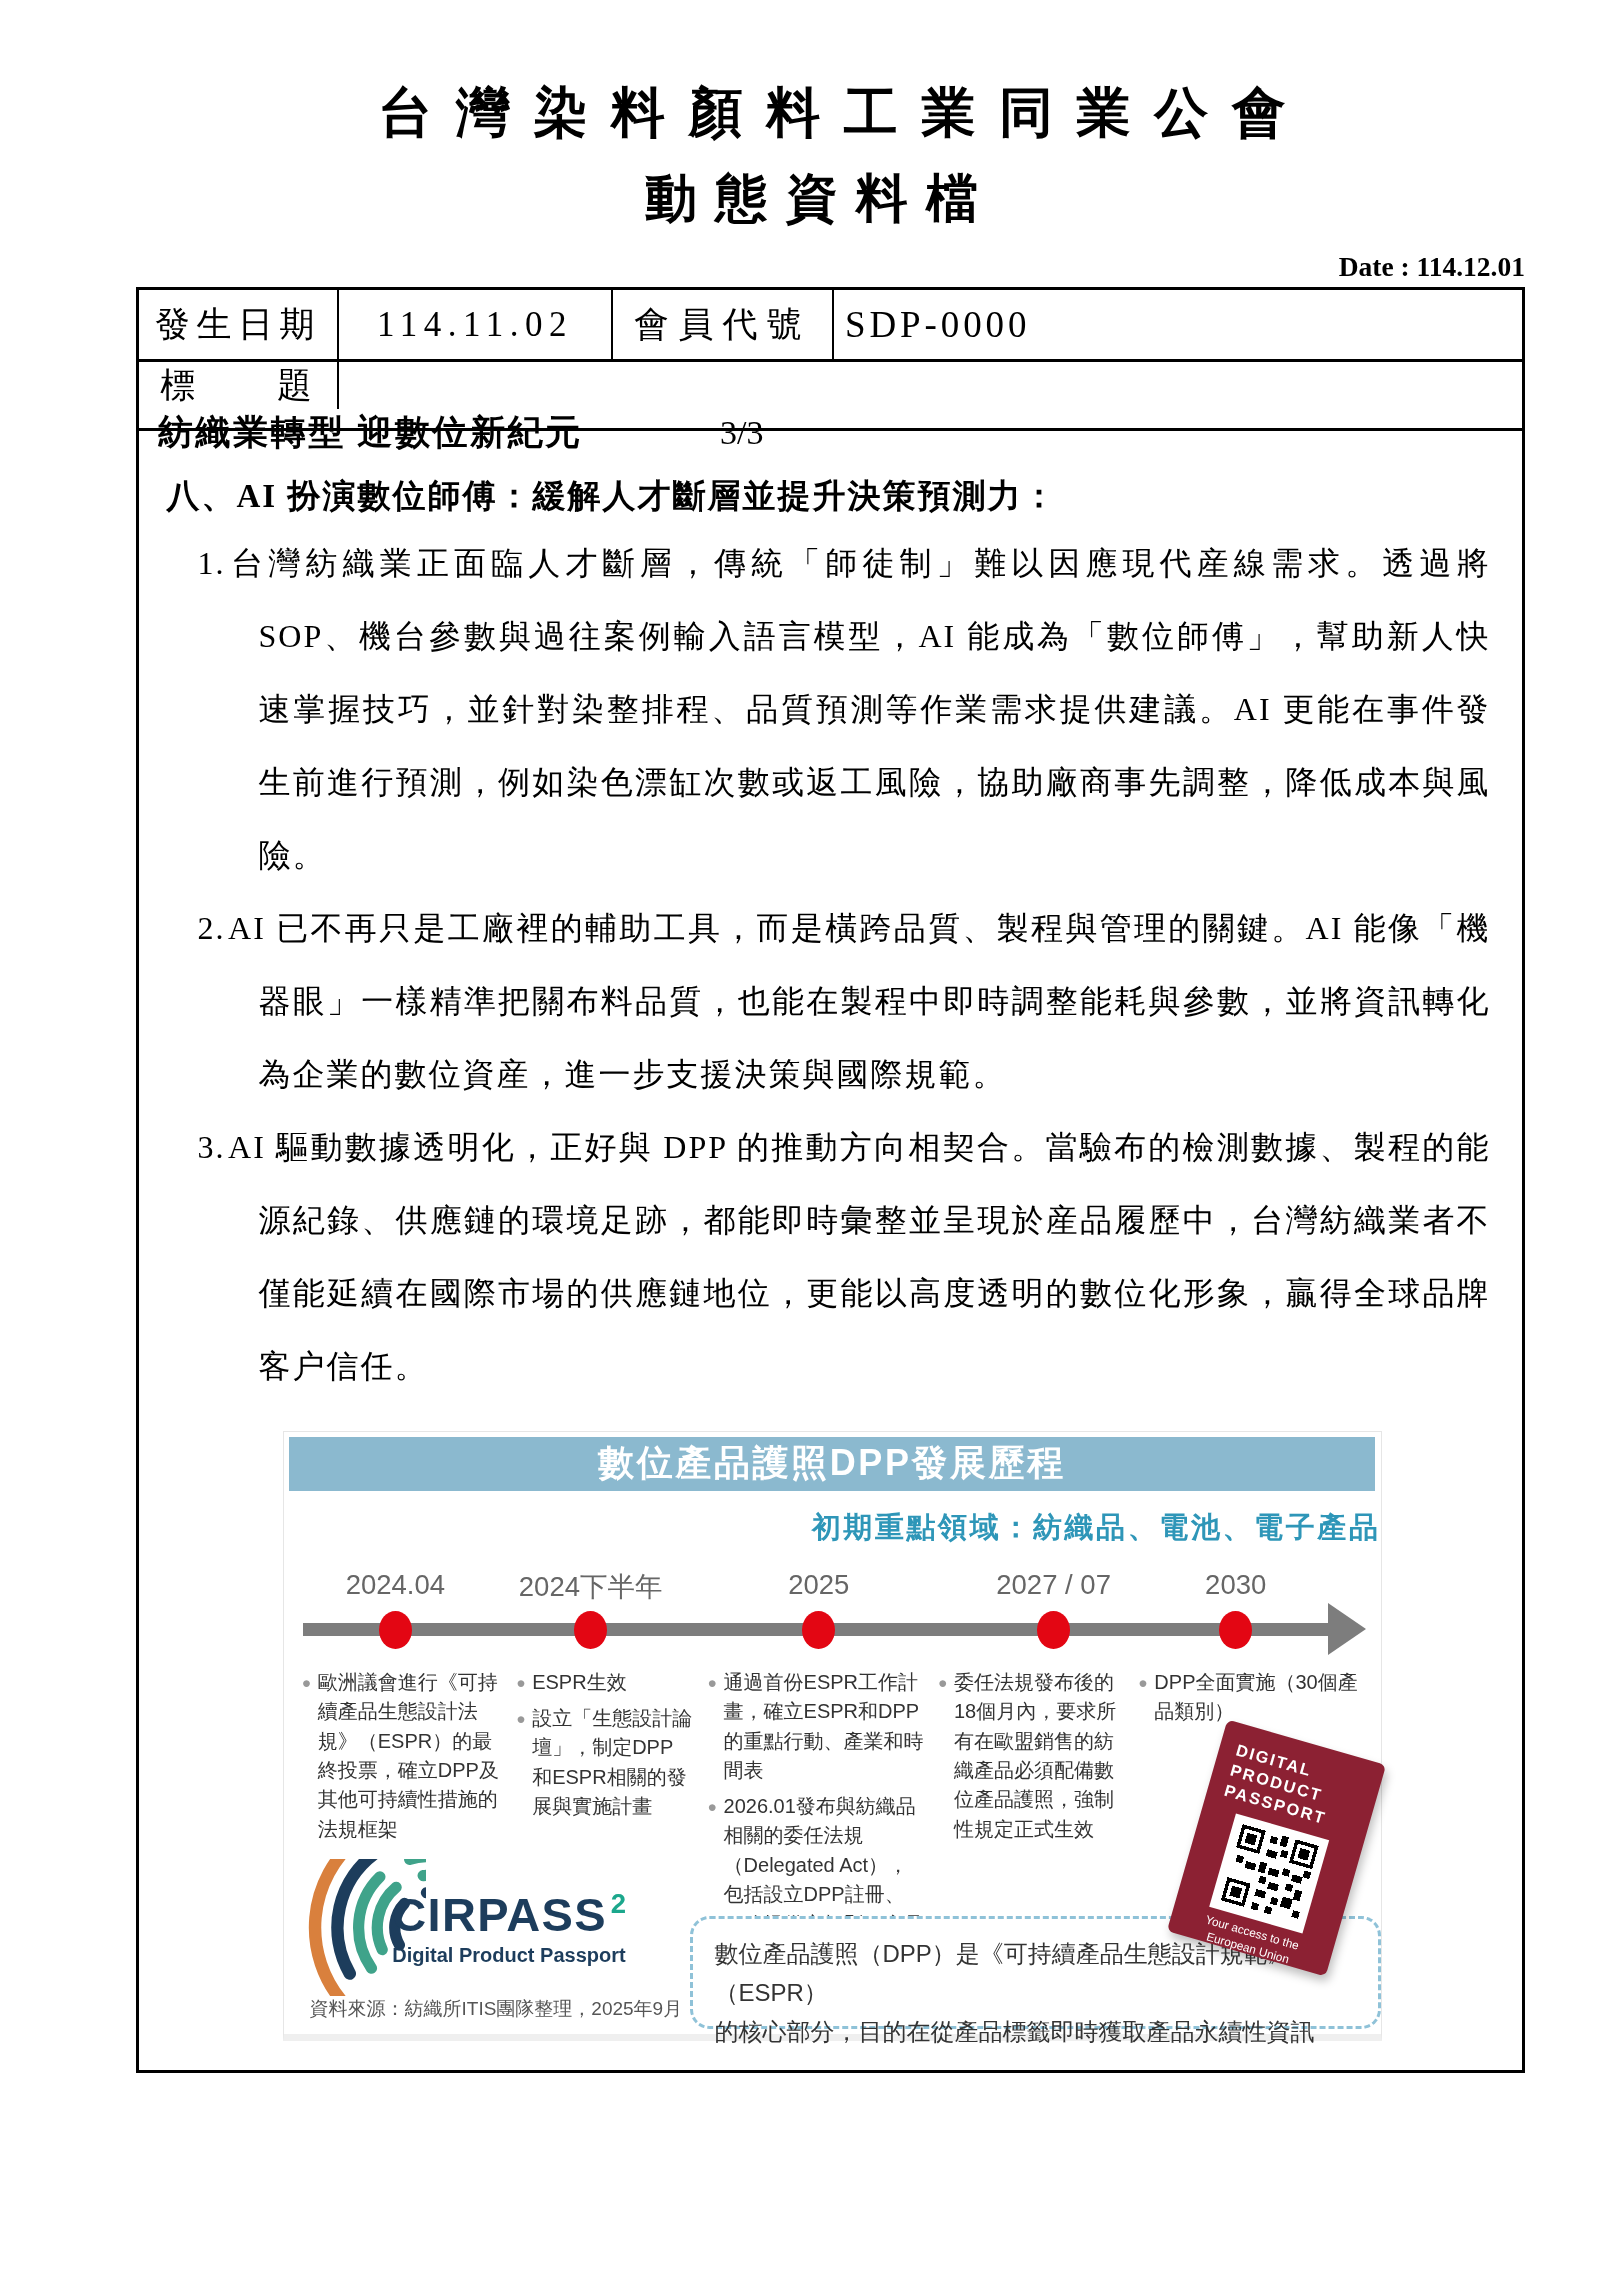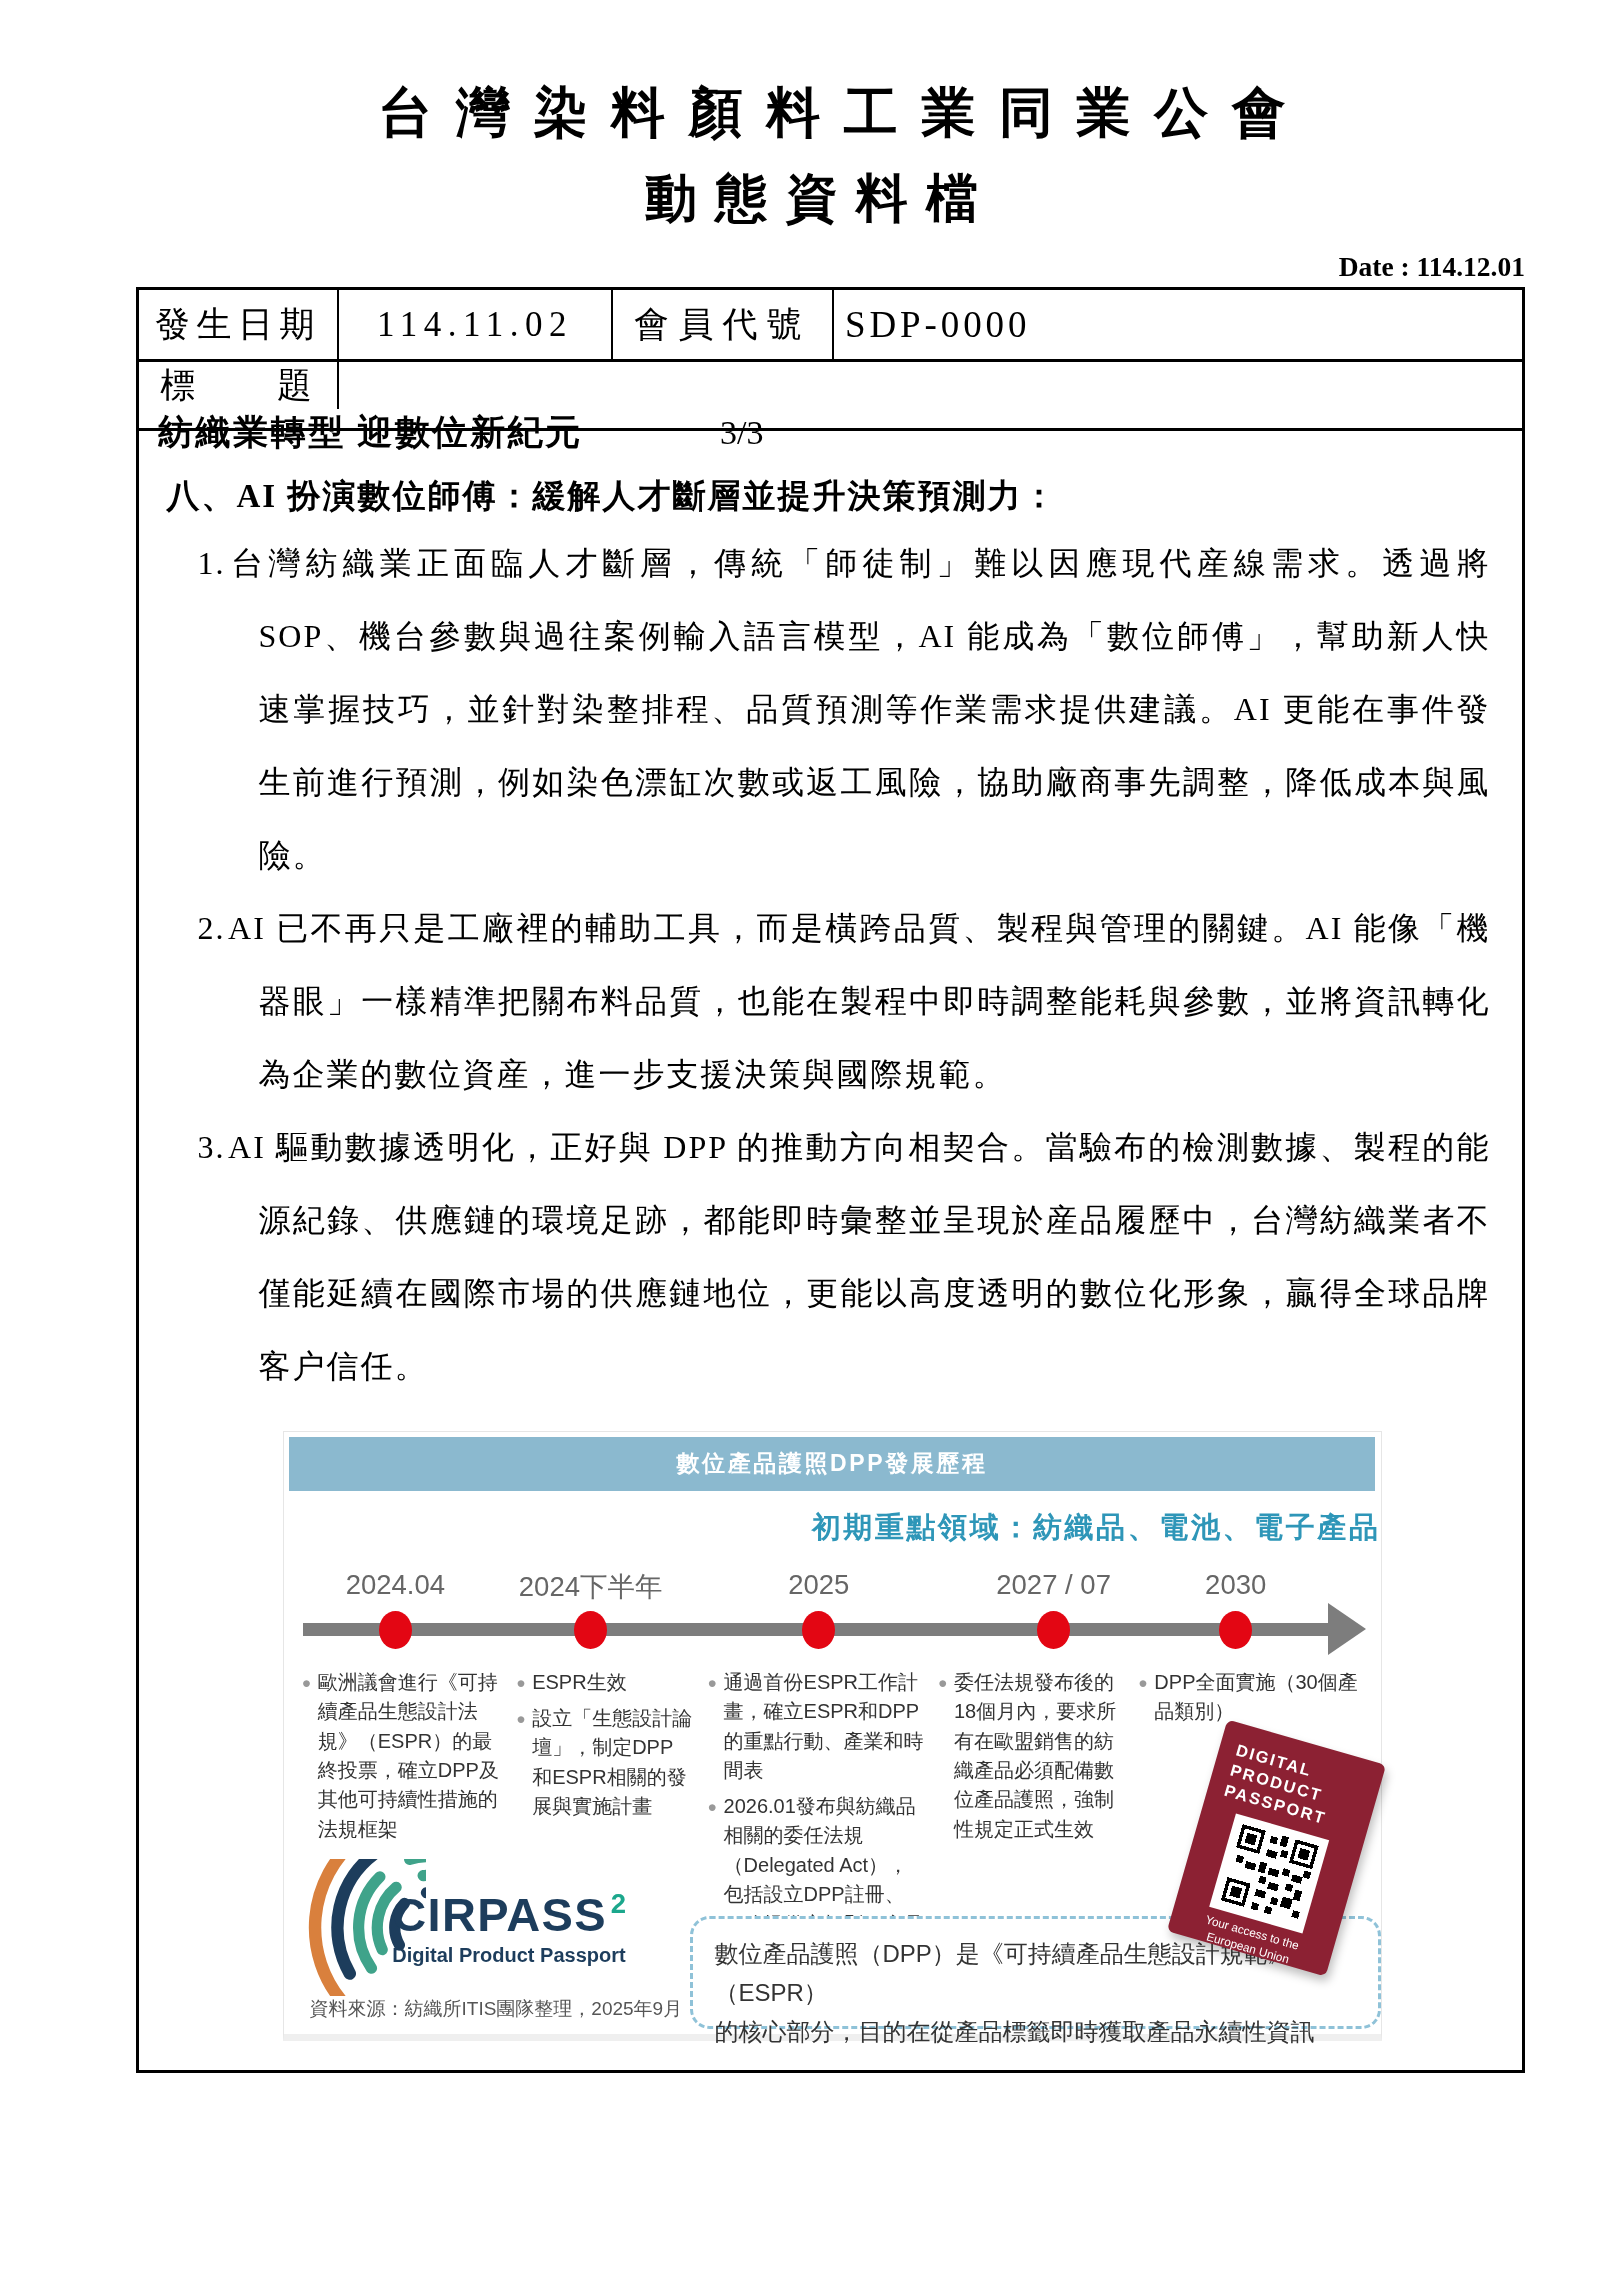--- a/index.html
+++ b/index.html
@@ -37,21 +37,21 @@
   .item{font-size:32px;line-height:73px;letter-spacing:2px;text-align:justify;
         padding-left:92px;text-indent:-61px;margin-right:3.9px;}
   .item .num{padding-right:2.6px;}
 
   
   .infographic{position:relative;width:1099px;height:610px;margin:27.5px 0 0 116px;
                box-sizing:border-box;border:1.3px solid #e6e6e6;border-bottom:7.9px solid #efefef;
                background:#fff;font-family:"Liberation Sans","DejaVu Sans",sans-serif;}
   .ig-banner{margin:5.2px 5.2px 0 5.2px;height:54px;background:#8bb9cf;color:#fff;
              display:flex;align-items:center;justify-content:center;
-             font-size:23px;font-weight:bold;letter-spacing:2.6px;}
+             font-size:36px;font-weight:bold;letter-spacing:2.6px;}
   .ig-subtitle{margin-top:17px;text-align:right;font-size:29px;font-weight:bold;
              color:#2e96b8;letter-spacing:2.6px;}
   .ig-timeline{position:relative;height:99px;margin-top:17px;}
   .tl-label{position:absolute;top:3.9px;transform:translateX(-50%);white-space:nowrap;
             font-size:27.5px;color:#666;}
   .tl-bar{position:absolute;left:19.6px;right:51px;top:58px;height:13px;background:#7d7d7d;}
   .tl-head{position:absolute;right:14.4px;top:38px;width:0;height:0;
            border-left:38px solid #7d7d7d;border-top:26px solid transparent;
            border-bottom:26px solid transparent;}
   .tl-dot{position:absolute;top:46px;width:33px;height:38px;border-radius:50%;

